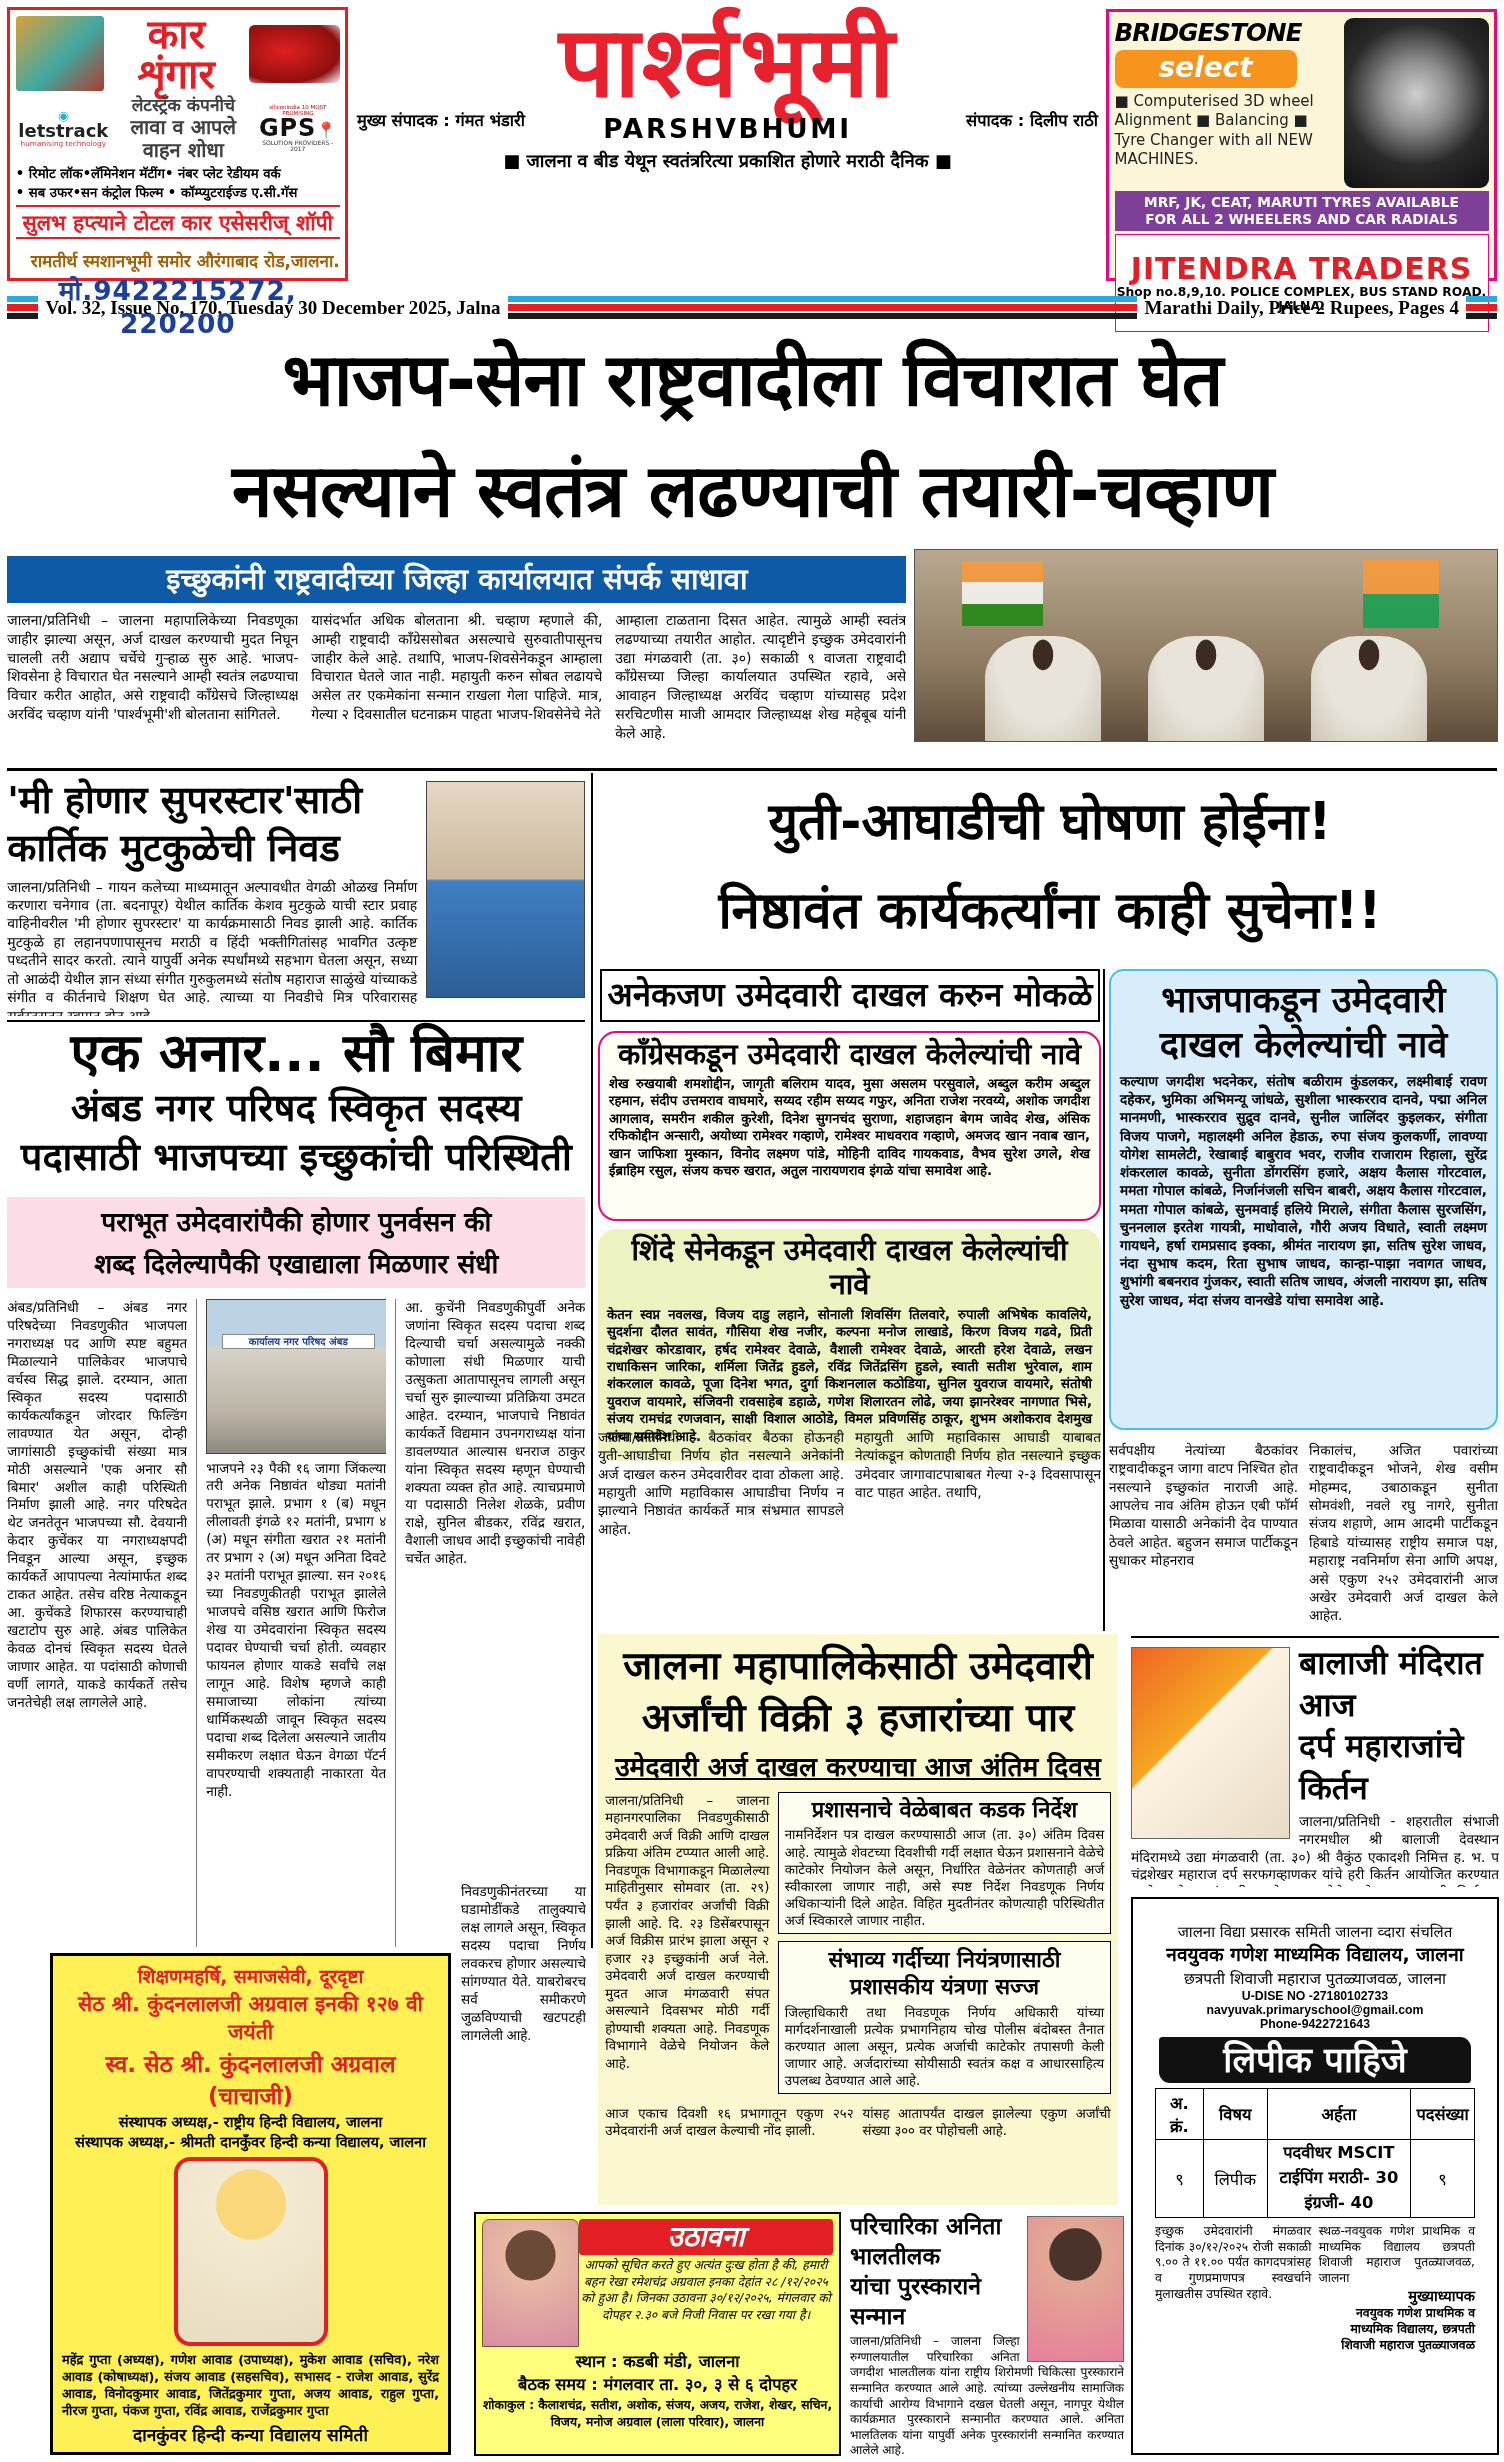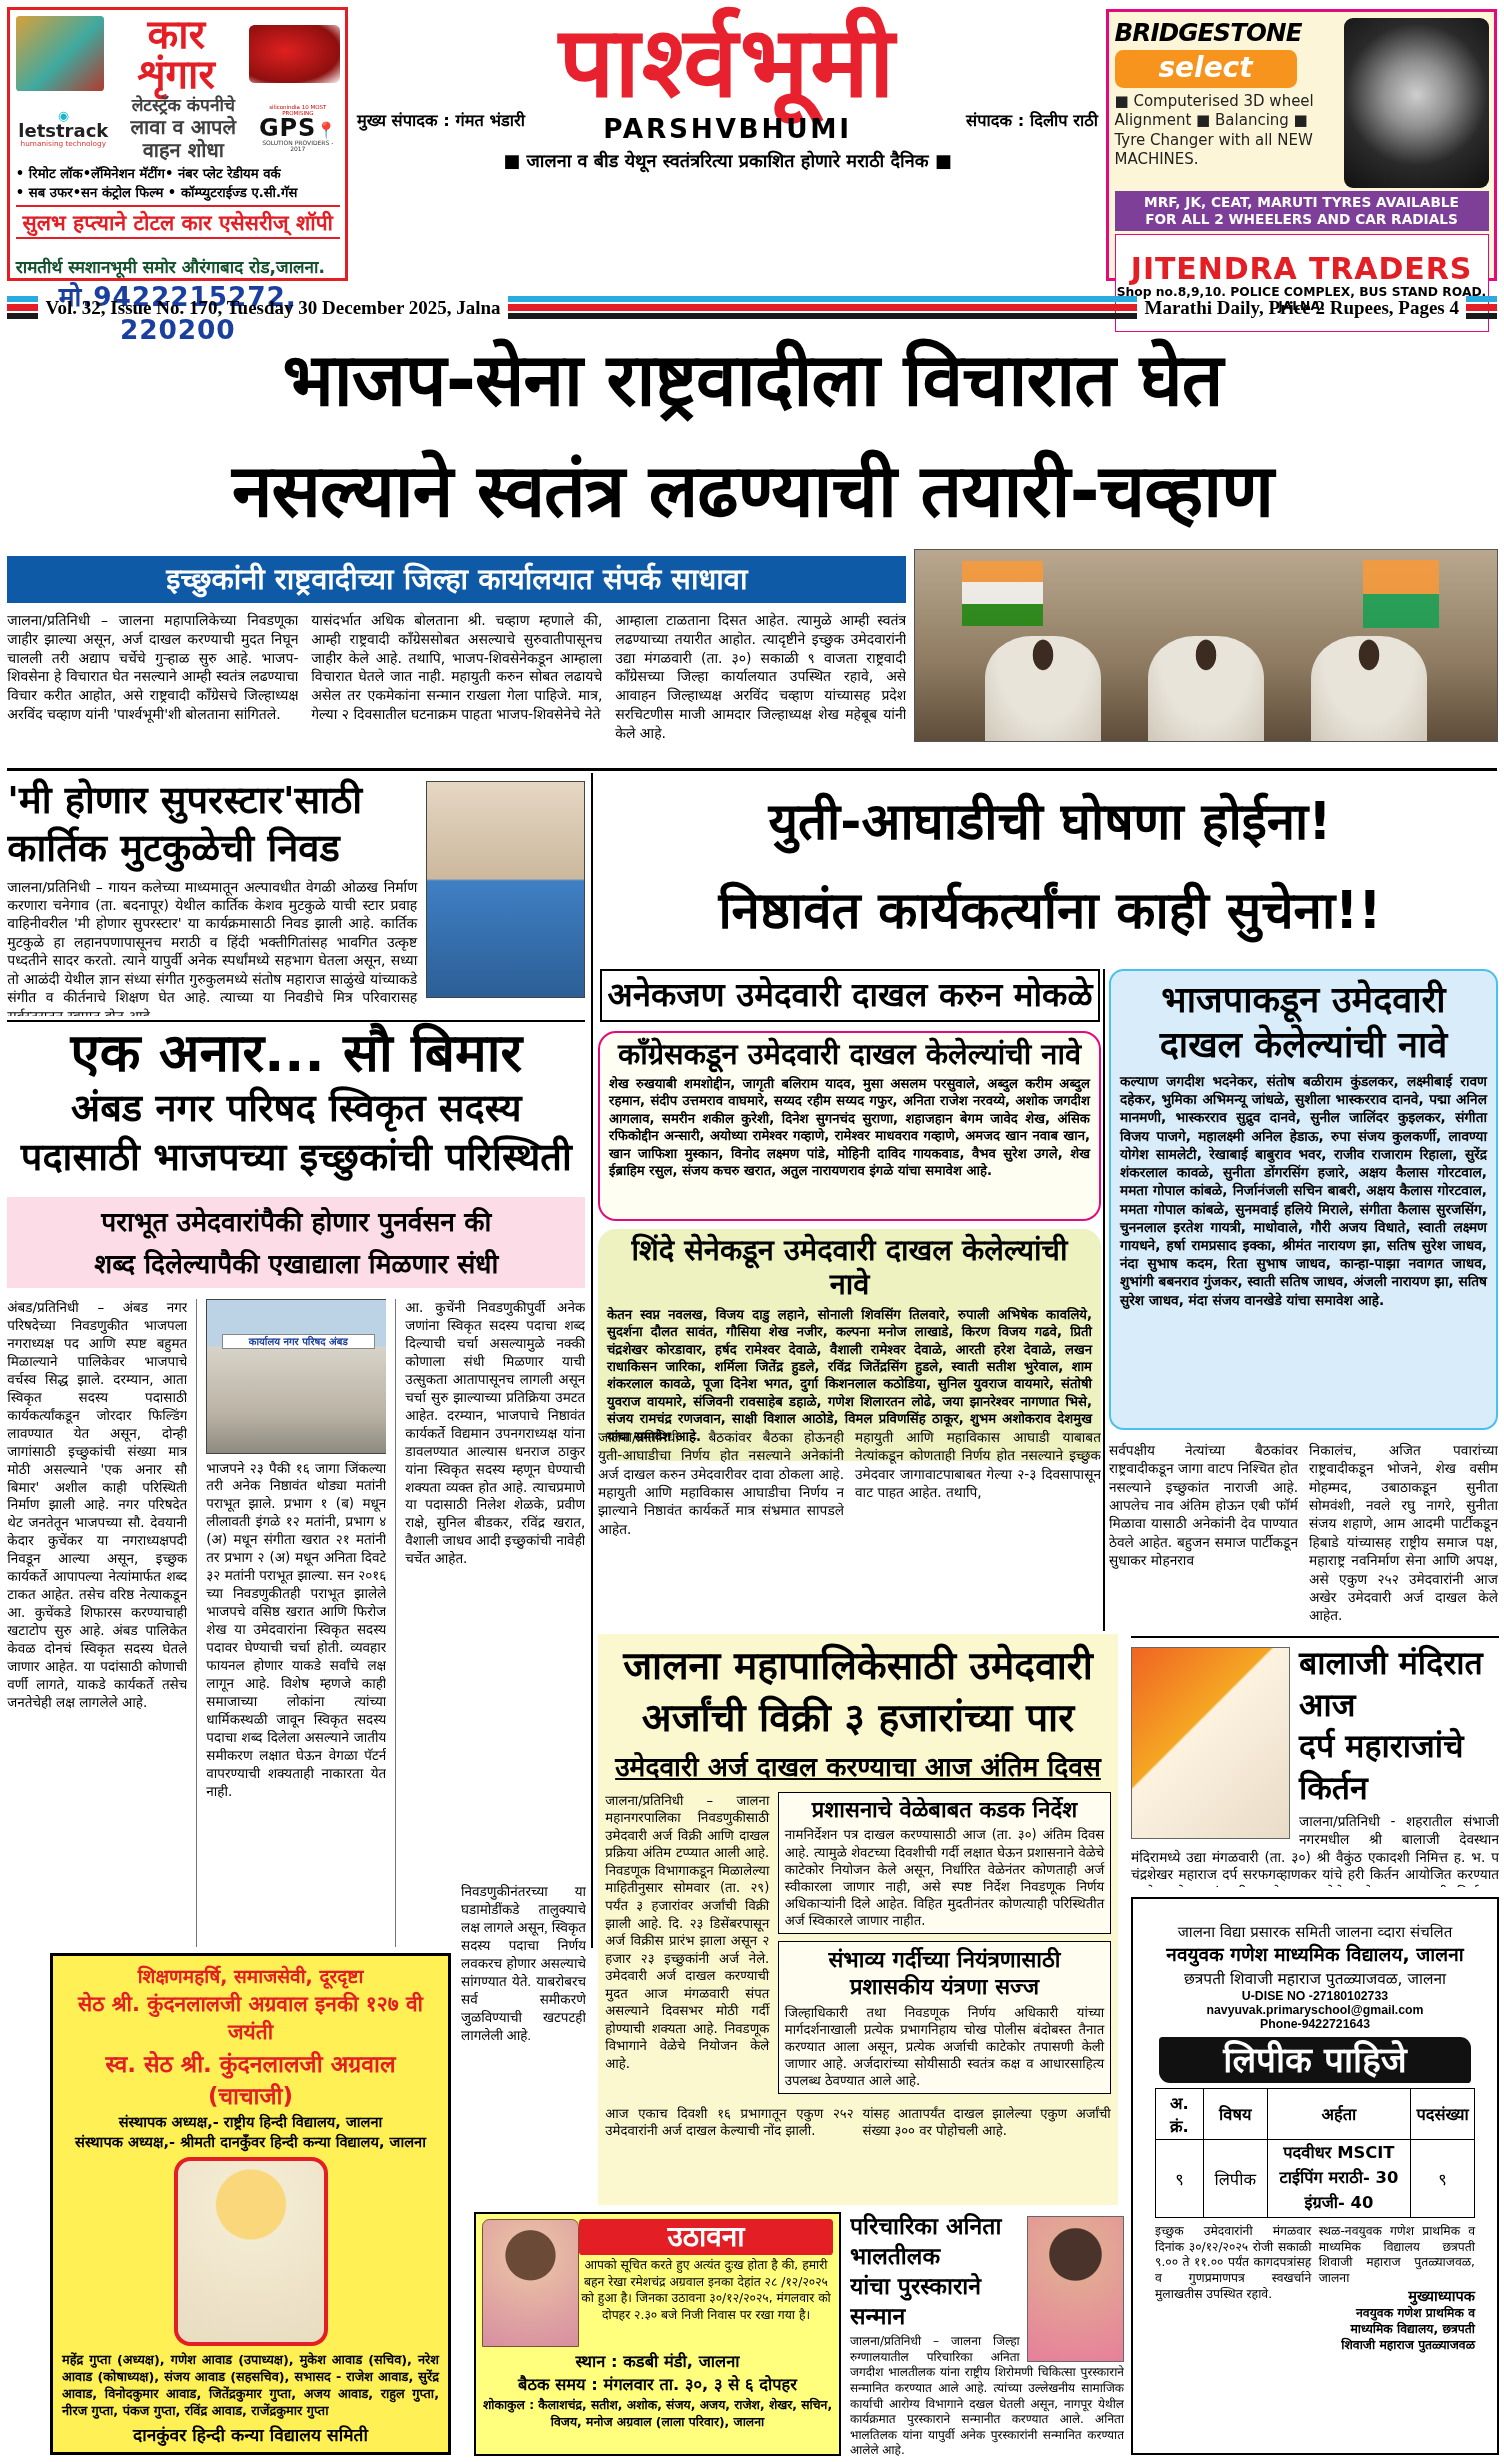--- a/index.html
+++ b/index.html
@@ -24,21 +24,21 @@
   .gps-mid .l1{font-size:17.3px;}
   .gps-mid .l2{font-size:20px;}
   .gps-logo{width:84px;text-align:center;line-height:1;}
   .gps-top{font-size:5.5px;color:#c00;}
   .gps-big{font-size:24px;font-weight:bold;color:#111;letter-spacing:0.9px;}
   .gps-pin{color:#e31e24;font-size:16.4px;}
   .gps-sub{font-size:6px;color:#333;}
   .adl-bullets{font-size:13.2px;font-weight:bold;line-height:1.45;margin-top:2.7px;}
   .adl-band{border-top:2.7px solid #e31e24;border-bottom:2.7px solid #e31e24;color:#e31e24;
             font-size:21px;font-weight:bold;text-align:center;padding:0.9px 0;margin-top:2.7px;}
-  .adl-addr{color:#14532d;font-size:17px;font-weight:bold;text-align:left;margin-top:16px;}
+  .adl-addr{color:#a16207;font-size:17px;font-weight:bold;text-align:right;margin-top:10px;}
   .adl-phone{color:#1b3f9e;font-size:26.4px;font-weight:bold;text-align:center;letter-spacing:0.9px;}
 
   .masthead{left:357px;top:11px;width:741px;}
   .mast-title{font-size:98px;font-weight:bold;color:#e8212e;text-align:center;line-height:1.05;letter-spacing:1.8px;}
   .mast-edrow{display:flex;justify-content:space-between;font-size:16.4px;font-weight:bold;margin-top:-5.5px;}
   .mast-eng{font-size:26.4px;font-weight:bold;text-align:center;letter-spacing:2.7px;margin-top:-18px;}
   .mast-tag{font-size:18px;font-weight:bold;text-align:center;margin-top:3.6px;}
 
   .ad-right{left:1106px;top:9px;width:391px;height:272px;border:3.6px solid #e5097f;background:#fdf5d8;padding:5.5px;}
   .adr-top{display:flex;gap:5.5px;}
@@ -161,21 +161,21 @@
   .mem-l4{font-size:14.6px;font-weight:bold;}
   .mem-portrait{width:146px;height:181px;margin:5.5px auto;border:4.6px solid #e31e24;border-radius:16.4px;
                 background:radial-gradient(circle at 50% 24%,#f9d77a 0%,#f9d77a 22%,#f3ead2 23%,#e8dcc0 100%);}
   .mem-names{font-size:12.8px;font-weight:bold;text-align:justify;line-height:1.33;}
   .mem-footer{font-size:17.3px;font-weight:bold;margin-top:3.6px;}
 
   .left-tail{left:461px;top:1883px;width:125px;height:246px;font-size:13.5px;line-height:1.33;text-align:justify;overflow:hidden;font-family:Liberation Serif, serif;}
 
   
   .uthavna{left:474px;top:2212px;width:367px;height:244px;border:2.7px solid #000;background:#ffff7d;padding:4.6px 6.4px;}
-  .uth-top{display:flex;gap:0;}
+  .uth-top{display:flex;gap:0;font-style:italic;}
   .uth-ph{width:95px;height:126px;border:1.8px solid #7a5230;border-radius:7.3px 7.3px 0 0;
           background:radial-gradient(circle at 50% 28%,#6b4a38 0%,#6b4a38 24%,#e7b9a4 25%,#d78ea0 100%);}
   .uth-right{flex:1;}
   .uth-banner{background:#e31e24;color:#fff;font-size:28px;font-weight:bold;text-align:center;
               line-height:36px;height:36px;border-radius:3.6px;}
   .uth-body{font-size:12.3px;line-height:1.35;text-align:center;margin-top:2.7px;}
   .uth-place{font-size:16.4px;font-weight:bold;text-align:center;margin-top:2.7px;}
   .uth-time{font-size:16.4px;font-weight:bold;text-align:center;}
   .uth-mourners{font-size:12.3px;font-weight:bold;text-align:center;line-height:1.35;margin-top:1.8px;}
 

